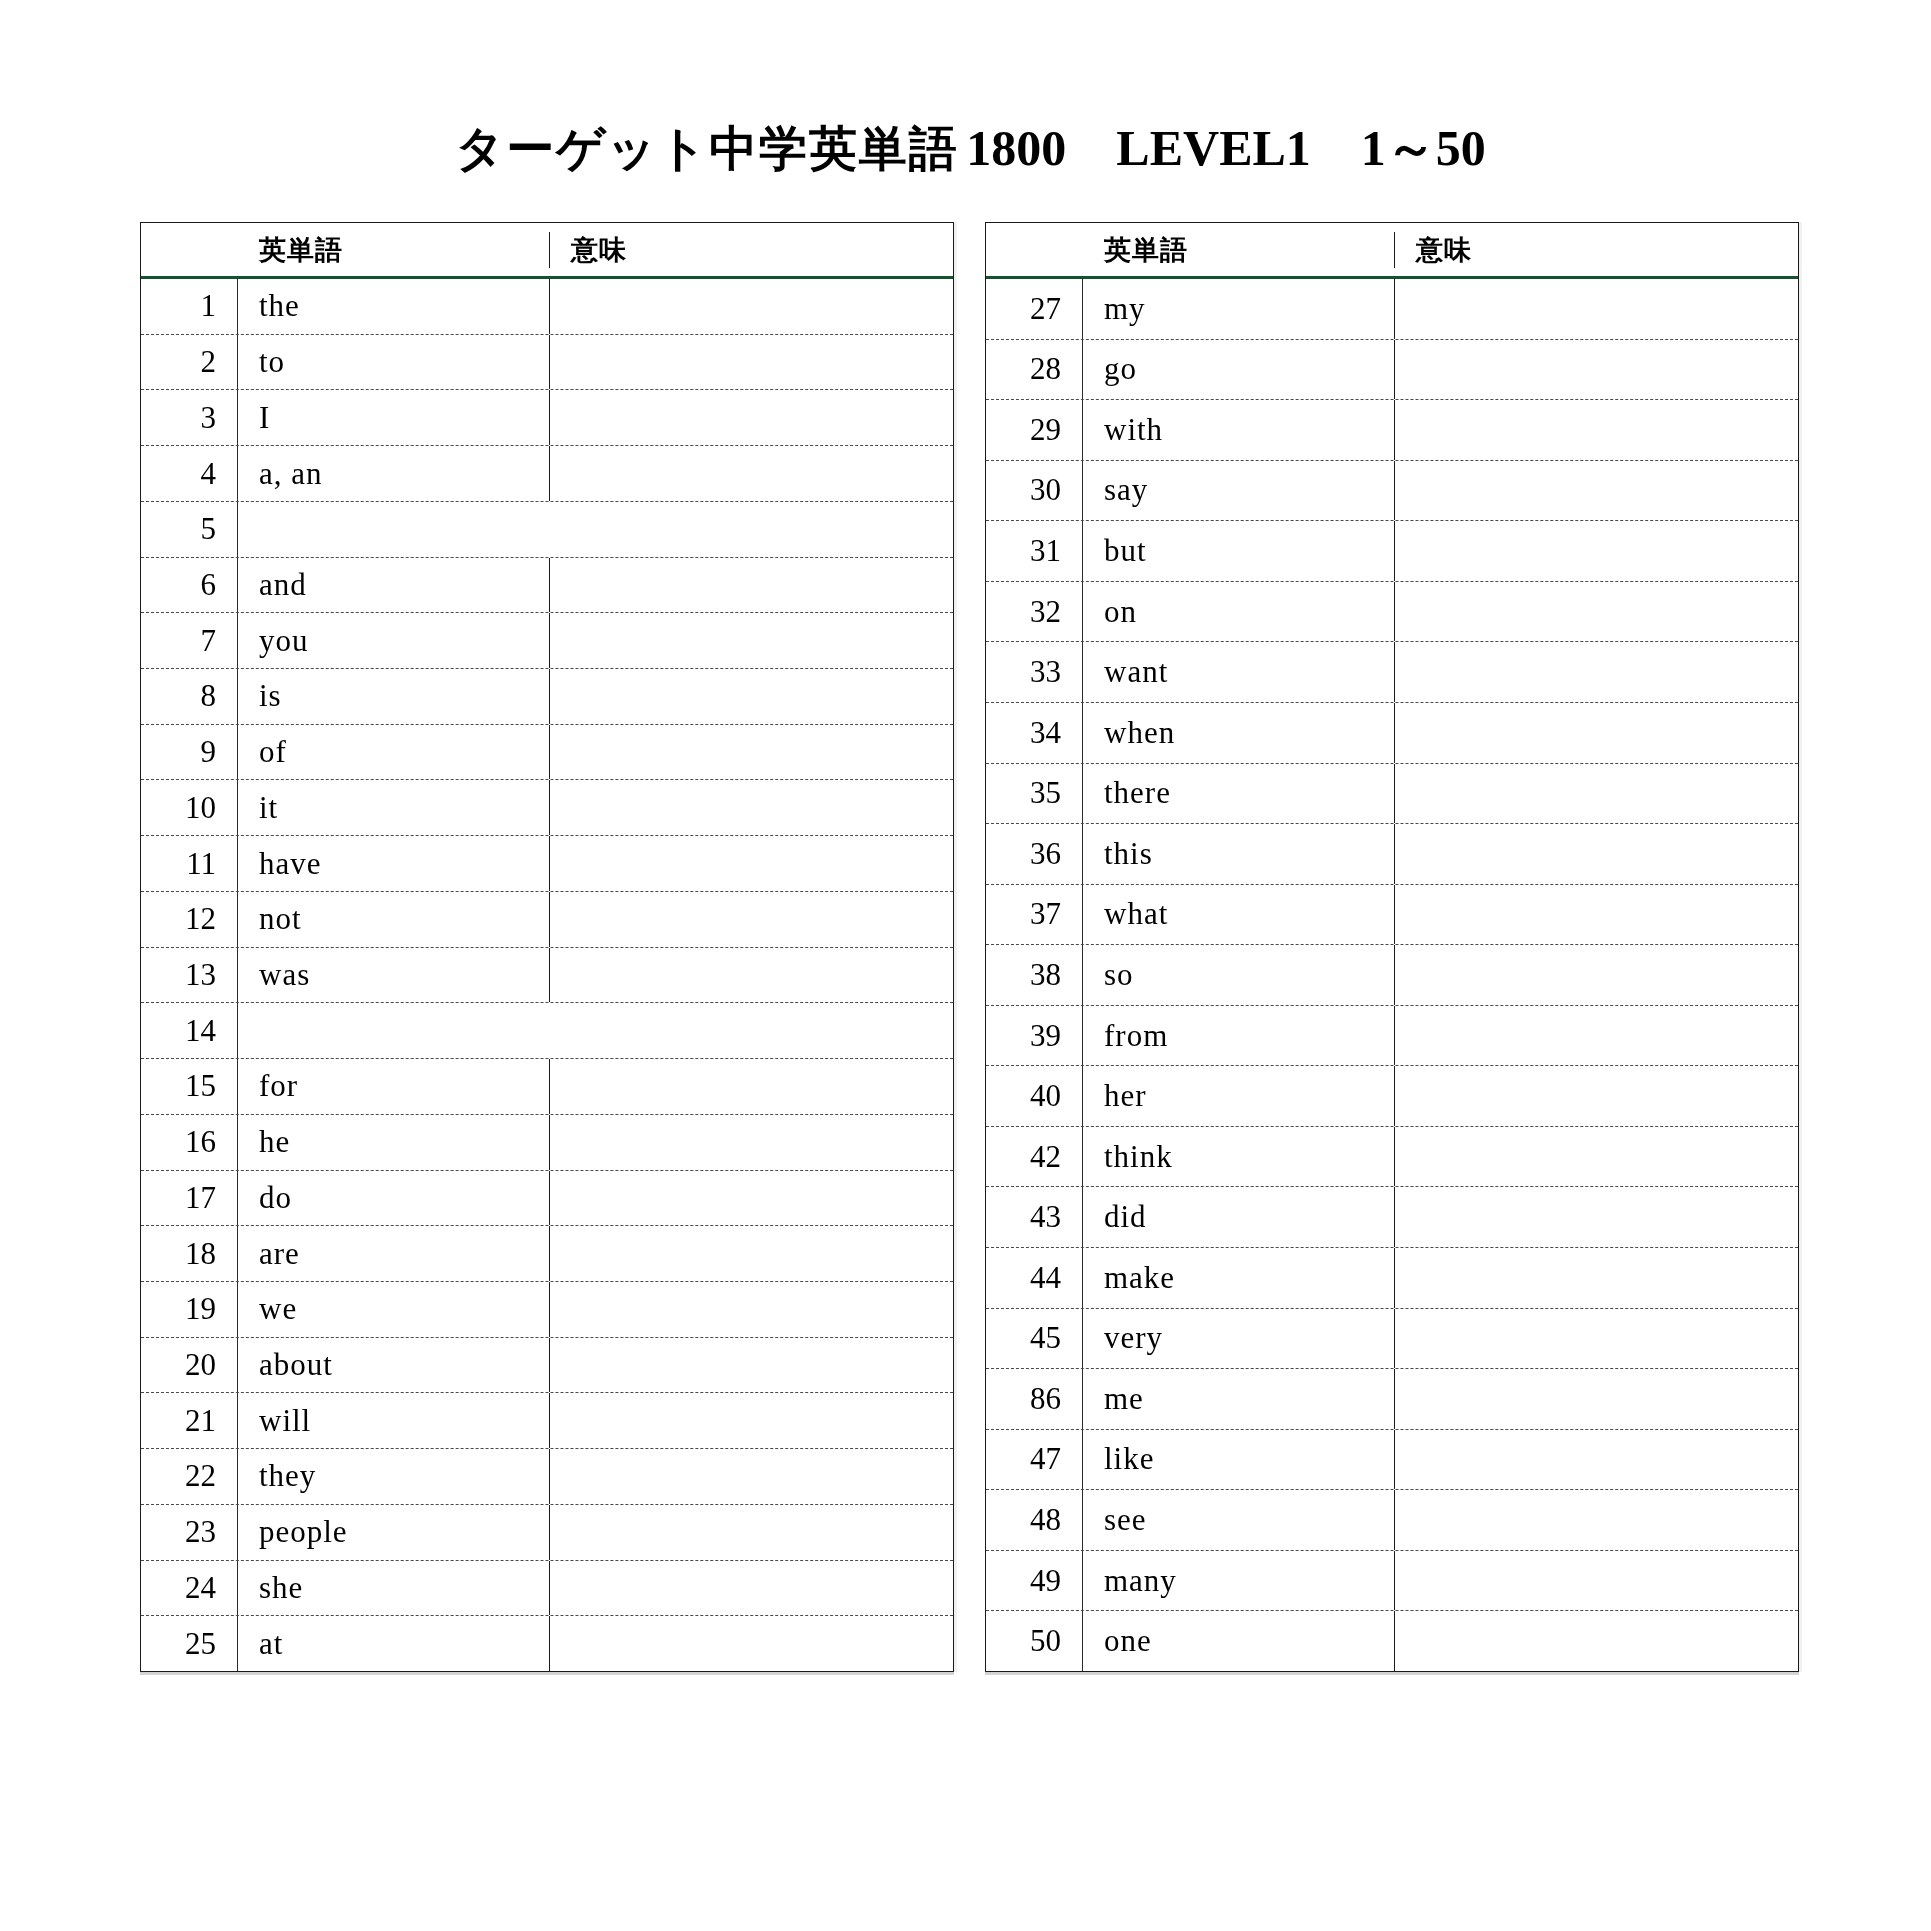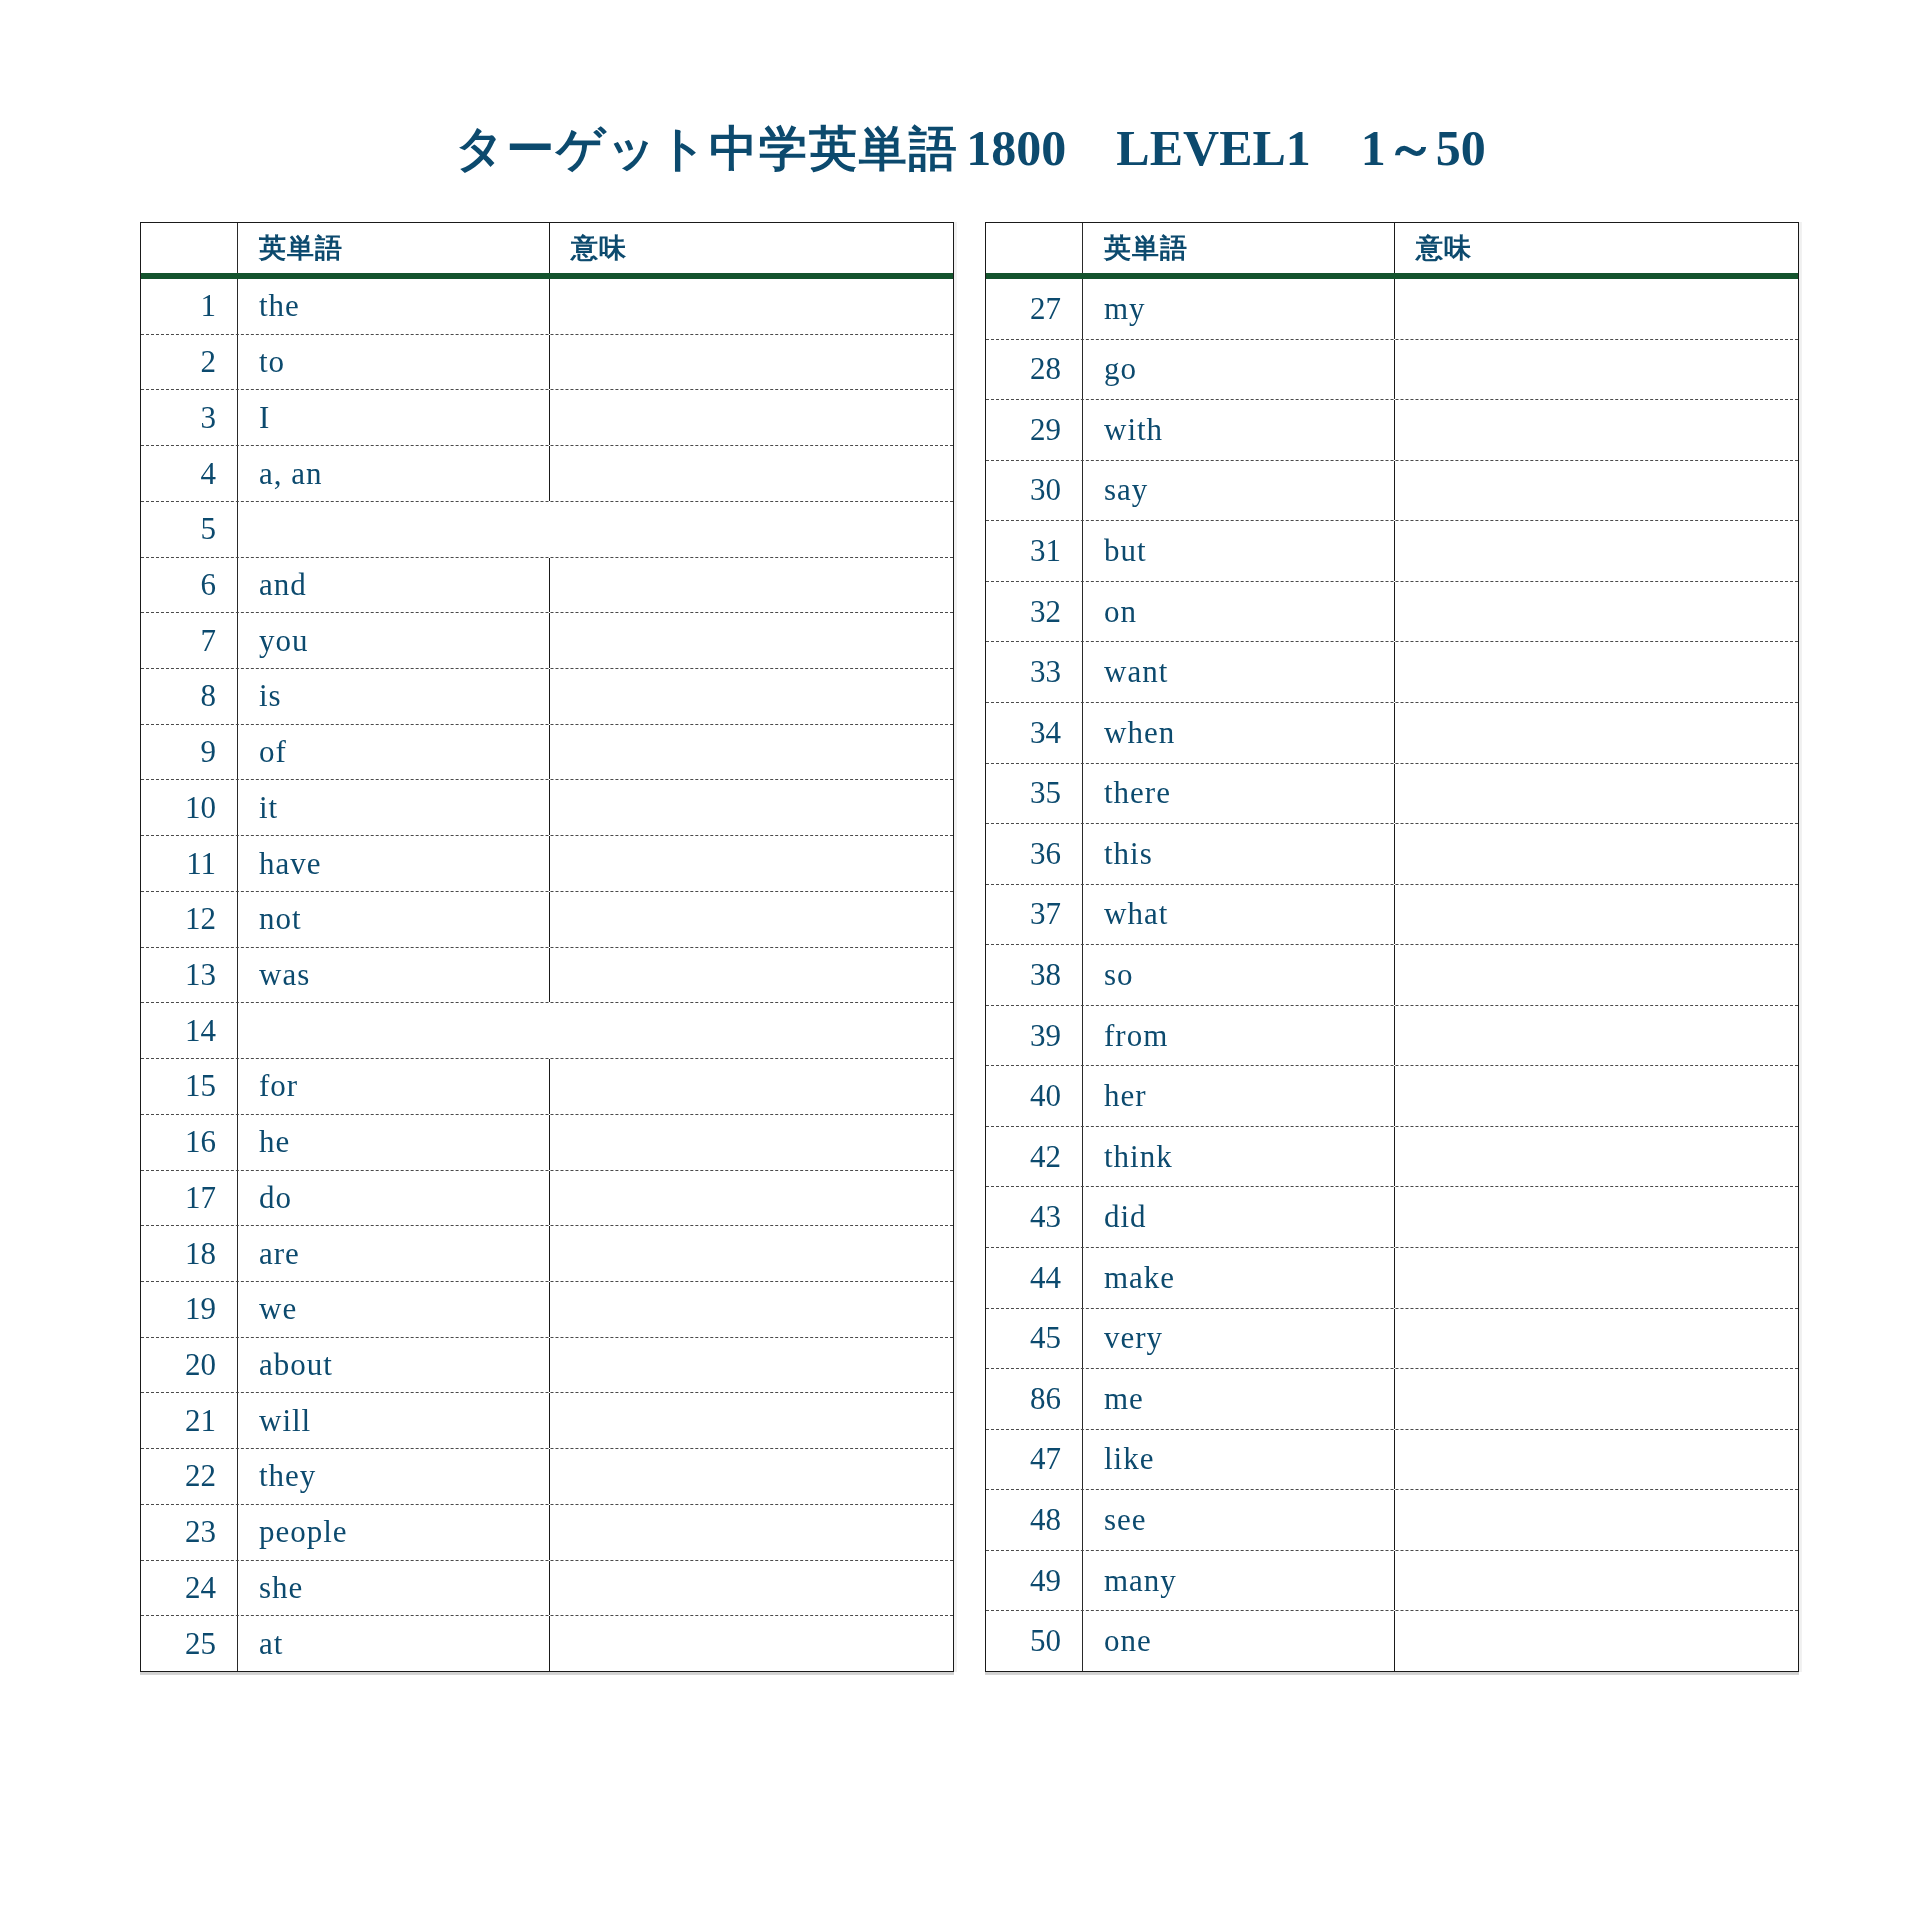--- a/index.html
+++ b/index.html
@@ -2,21 +2,21 @@
 <html><head>
 <meta charset="utf-8">
 <style>
   html,body { margin:0; padding:0; background:#ffffff; }
   .page {
     position:relative;
     width:1931px;
     height:1931px;
     background:#ffffff;
     font-family:"Liberation Serif","DejaVu Serif",serif;
-    color:#0c4a6e;
+    color:#000000;
     overflow:hidden;
   }
 
   
   .title-wrap {
     position:absolute;
     left:140px;
     top:120px;
     width:1661px;
     text-align:center;
@@ -51,21 +51,22 @@
     flex-direction:column;
     box-shadow:0 2.9px 0 rgba(0,0,0,0.18), 2.9px 0 0 rgba(0,0,0,0.06);
   }
   #table-left  { left:140px;  }
   #table-right { left:985px; }
 
   .thead {
     display:flex;
     flex:0 0 56px;
     box-sizing:border-box;
-    border-bottom:6px solid #14532d;
+    border-bottom:3px solid #14532d;
+    align-items:center;
   }
   .trow {
     display:flex;
     flex:1 1 auto;
     box-sizing:border-box;
     border-bottom:1.9px dashed #4a4a4a;
   }
   .trow:last-child { border-bottom:none;text-align:center; }
 
   .cell {

